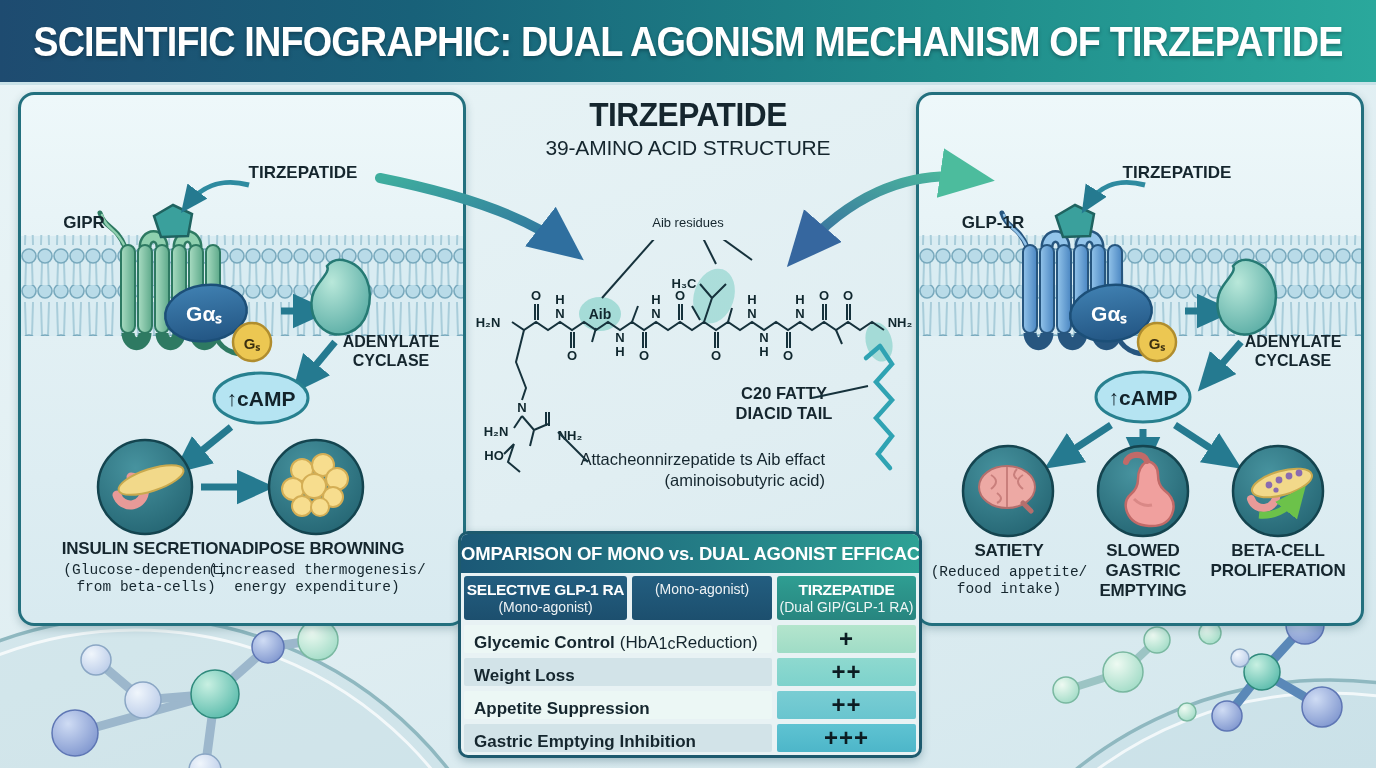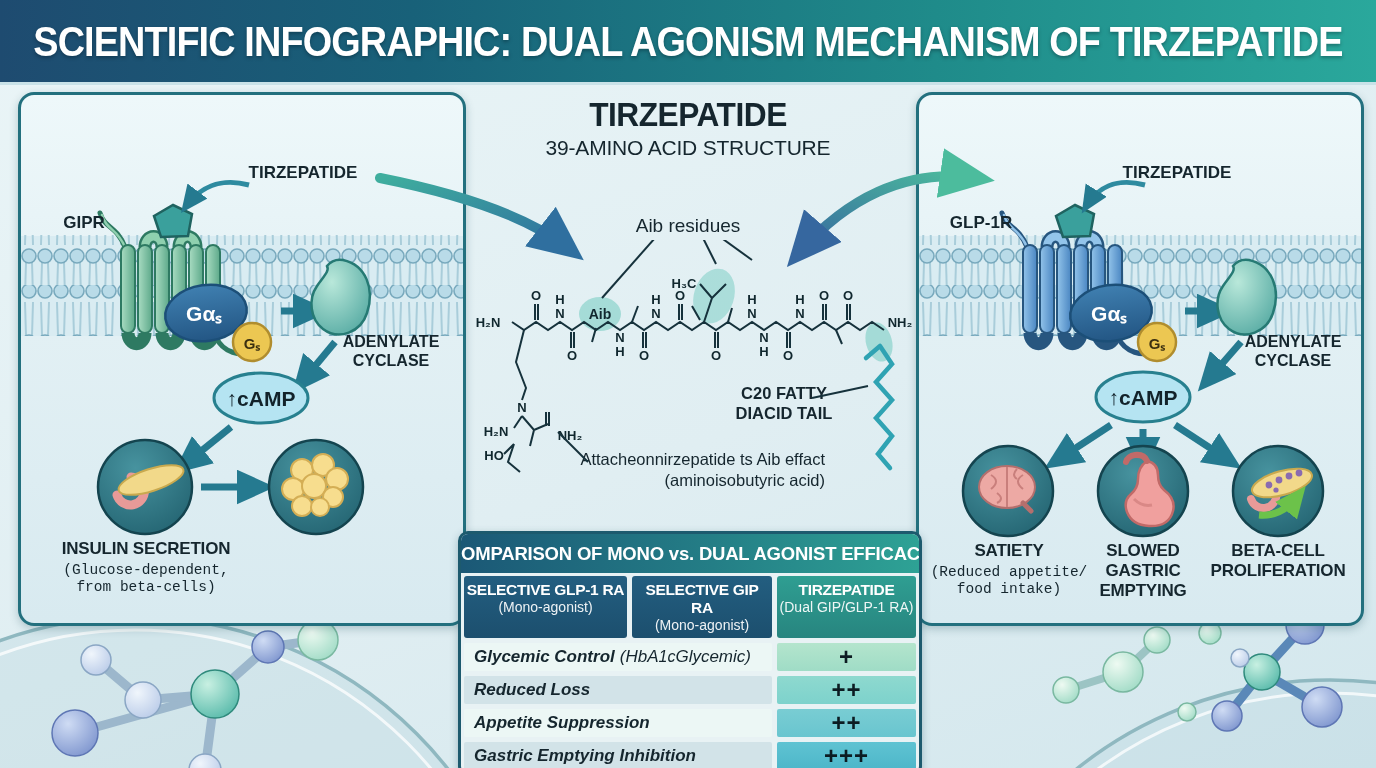--- a/index.html
+++ b/index.html
@@ -39,41 +39,41 @@
   .lbl{position:absolute;text-align:center;line-height:1.18;}
   .lbl.bold{font-weight:bold;}
   .pre{white-space:pre-line;}
   .outcome-title{font-weight:bold;font-size:17px;letter-spacing:-.2px;}
   .outcome-sub{font-size:14.5px;margin-top:3px;font-family:Liberation Mono, monospace;}
   
   .center-title{left:518px;top:96px;width:340px;text-align:center;
     font-size:33px;font-weight:bold;letter-spacing:-.5px;transform:scaleX(.96);}
   .center-subtitle{left:518px;top:136px;width:340px;text-align:center;
     font-size:21px;font-weight:400;letter-spacing:-.2px;}
-  .aib-label{left:598px;top:215px;width:180px;text-align:center;font-size:19px;}
+  .aib-label{left:598px;top:215px;width:180px;text-align:center;font-size:13px;}
   .c20-label{left:716px;top:384px;width:136px;text-align:center;
     font-weight:bold;font-size:16.5px;line-height:1.2;}
   .annotation{left:505px;top:449px;width:320px;text-align:right;
     font-size:16.5px;line-height:1.3;}
   
   .ctable{left:458px;top:531px;width:458px;border-radius:10px;
     border:3px solid #1d5a6e;overflow:hidden;background:#e8f2f4;
     box-shadow:0 3px 8px rgba(20,70,85,.3);}
   .ctable-title{height:39px;display:flex;align-items:center;justify-content:center;
     background:linear-gradient(90deg,#1b5876 0%,#247e86 55%,#2ea295 100%);
     color:#fff;font-weight:bold;font-size:18.5px;white-space:nowrap;
     transform-origin:center;letter-spacing:-.2px;}
   .ctable-grid{display:grid;grid-template-columns:163px 140px 1fr;gap:5px;padding:3px;}
   .chead{color:#fff;text-align:center;padding:5px 2px;border-radius:3px;}
   .chead .l1{font-weight:bold;font-size:15.5px;letter-spacing:-.3px;}
   .chead .l2{font-size:14px;opacity:.92;}
   .chead.dark{background:linear-gradient(180deg,#235e80,#1c4f6e);}
   .chead.teal{background:linear-gradient(180deg,#2f9e92,#27857f);}
-  .trow-label{grid-column:1/3;display:flex;align-items:center;
-    padding:0 2px 0 10px;font-size:17px;height:28px;border-radius:2px;font-style:italic;}
+  .trow-label{grid-column:1/3;display:flex;align-items:flex-end;
+    padding:0 2px 0 10px;font-size:17px;height:28px;border-radius:2px;}
   .trow-label b{margin-right:5px;}
   .trow-label sub{font-size:16px;}
   .trow-val{display:flex;align-items:center;justify-content:center;
     font-weight:bold;font-size:24px;color:#0c1c22;height:28px;border-radius:2px;
     letter-spacing:1px;}
   .rbg-a{background:#ecf7f5;}
   .rbg-b{background:#d2e3e8;}
   .vbg-0{background:linear-gradient(180deg,#b4e5cd,#9fdcc6);}
   .vbg-1{background:linear-gradient(180deg,#8ed9cf,#7dd2cc);}
   .vbg-2{background:linear-gradient(180deg,#79cdd3,#69c5cf);}
@@ -288,20 +288,25 @@
   </svg>
   <div class="lbl bold" style="left:202px;top:68px;width:160px;font-size:17px;">TIRZEPATIDE</div>
   <div class="lbl bold" style="left:28px;top:118px;width:70px;font-size:17px;">GIPR</div>
   <div class="lbl bold pre" style="left:300px;top:238px;width:140px;font-size:16px;">ADENYLATE
 CYCLASE</div>
   <div class="lbl" style="left:14px;top:444px;width:222px;">
     <div class="outcome-title">INSULIN SECRETION</div>
     <div class="outcome-sub pre">(Glucose-dependent,
 from beta-cells)</div>
   </div>
+  <div class="lbl" style="left:184px;top:444px;width:224px;">
+    <div class="outcome-title">ADIPOSE BROWNING</div>
+    <div class="outcome-sub pre">(increased thermogenesis/
+energy expenditure)</div>
+  </div>
 </div>
 
 <div class="abs panel" style="left:916px;top:92px;">
   <svg class="panel-svg" viewBox="0 0 442 528">
     <g>
       <rect x="0" y="141" width="442" height="100" fill="#d9ecf2"></rect>
       <rect x="0" y="140" width="442" height="51" fill="url(#lipidTop)"></rect>
       <rect x="0" y="190" width="442" height="51" fill="url(#lipidBot)"></rect>
     </g>
     <g>
@@ -367,21 +372,21 @@
           <circle cx="350" cy="390" r="3.4"></circle>
           <circle cx="360" cy="385" r="3.4"></circle>
           <circle cx="370" cy="381" r="3.4"></circle>
           <circle cx="380" cy="378" r="3.4"></circle>
           <circle cx="357" cy="395" r="2.6"></circle>
         </g>
       <path d="M340,420 q22,2 38,-18" fill="none" stroke="#6cc24a" stroke-width="7" marker-end="url(#mGreenArr)"></path>
     </g>
   </svg>
   <div class="lbl bold" style="left:178px;top:68px;width:160px;font-size:17px;">TIRZEPATIDE</div>
-  <div class="lbl bold" style="left:20px;top:118px;width:84px;font-size:17px;">GLP-1R</div>
+  <div class="lbl bold" style="left:32px;top:118px;width:84px;font-size:17px;">GLP-1R</div>
   <div class="lbl bold pre" style="left:304px;top:238px;width:140px;font-size:16px;">ADENYLATE
 CYCLASE</div>
   <div class="lbl outcome-title pre" style="left:147px;top:446px;width:154px;">SLOWED
 GASTRIC
 EMPTYING</div>
   <div class="lbl" style="left:0px;top:446px;width:180px;">
     <div class="outcome-title">SATIETY</div>
     <div class="outcome-sub pre">(Reduced appetite/
 food intake)</div>
   </div>
@@ -485,38 +490,37 @@
 </svg>
 
 <div class="abs ctable">
   <div class="ctable-title">COMPARISON OF MONO vs. DUAL AGONIST EFFICACY</div>
   <div class="ctable-grid">
     <div class="chead dark">
       <div class="l1">SELECTIVE GLP-1 RA</div>
       <div class="l2">(Mono-agonist)</div>
     </div>
     <div class="chead dark">
-      <div class="l1">SELECTIVE GIP RA</div>
       <div class="l2">(Mono-agonist)</div>
     </div>
     <div class="chead teal">
       <div class="l1">TIRZEPATIDE</div>
       <div class="l2">(Dual GIP/GLP-1 RA)</div>
     </div>
 
     <div class="trow-label rbg-a">
       <b>Glycemic Control</b>
       <span>(HbA</span>
         <sub>1c</sub>
-        <span> Glycemic)</span>
+        <span> Reduction)</span>
     </div>
     <div class="trow-val vbg-0">+</div>
 
     <div class="trow-label rbg-b">
-      <b>Reduced Loss</b>
+      <b>Weight Loss</b>
       <span></span>
         <sub></sub>
         <span></span>
     </div>
     <div class="trow-val vbg-1">++</div>
 
     <div class="trow-label rbg-a">
       <b>Appetite Suppression</b>
       <span></span>
         <sub></sub>

